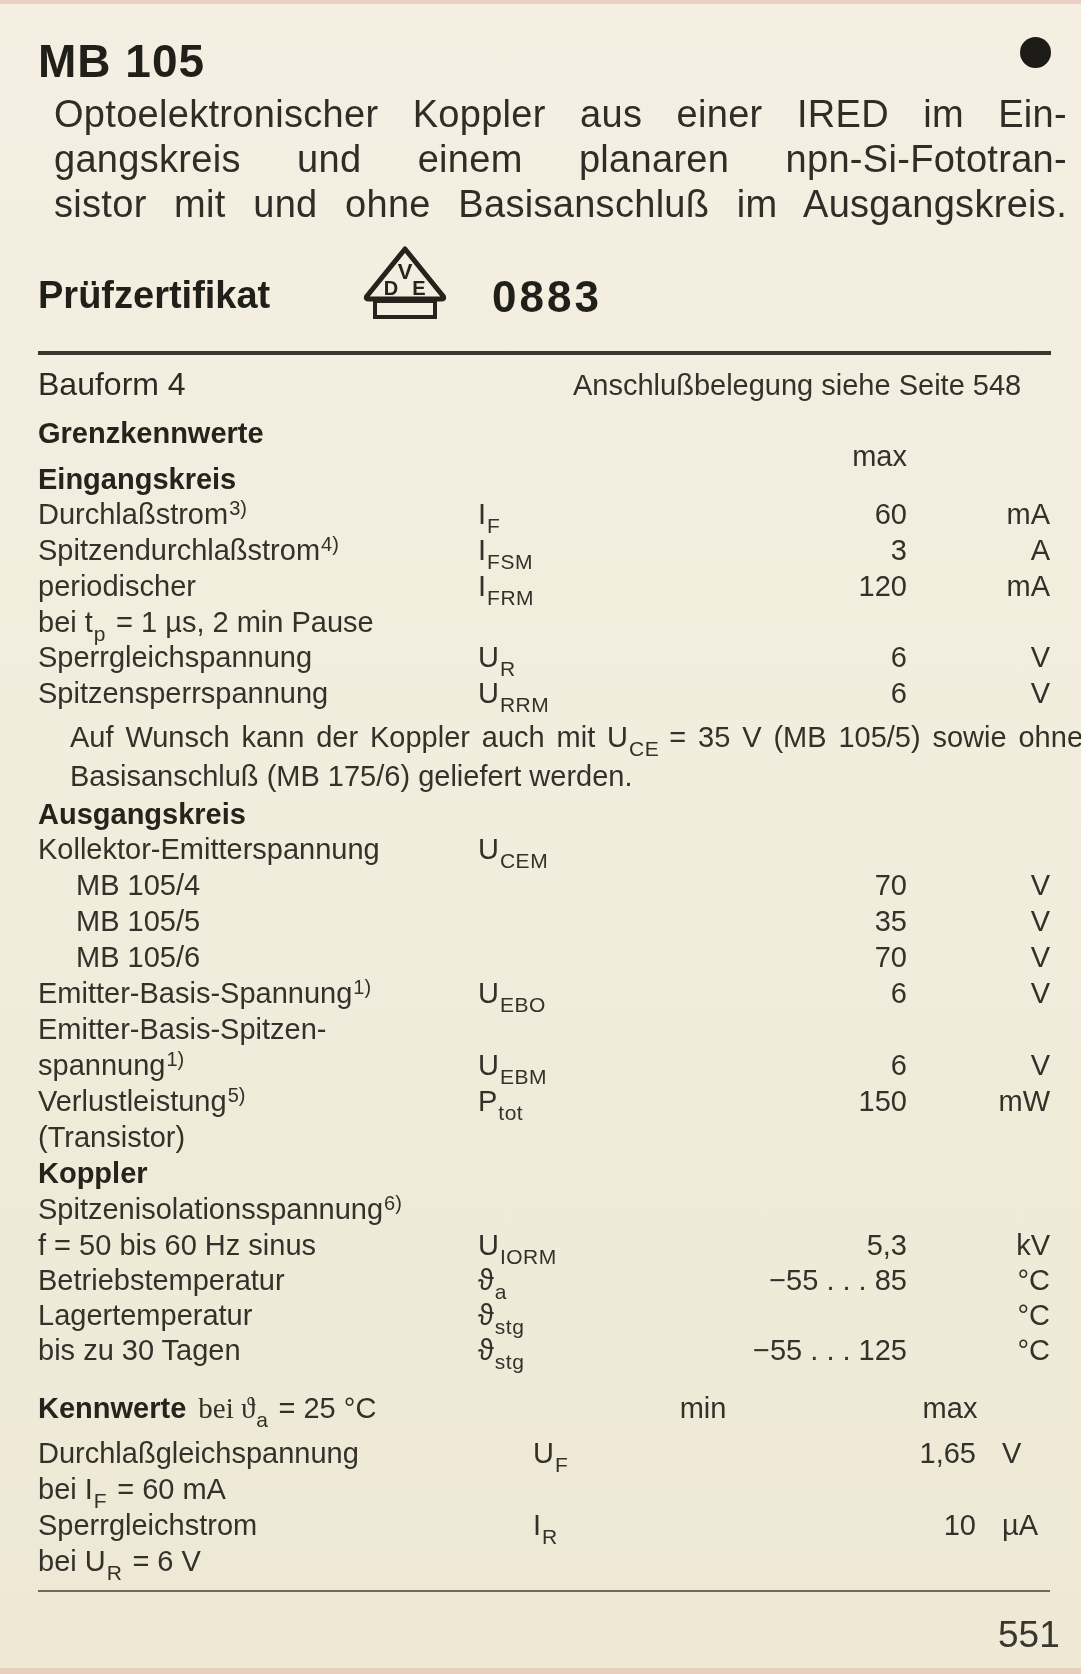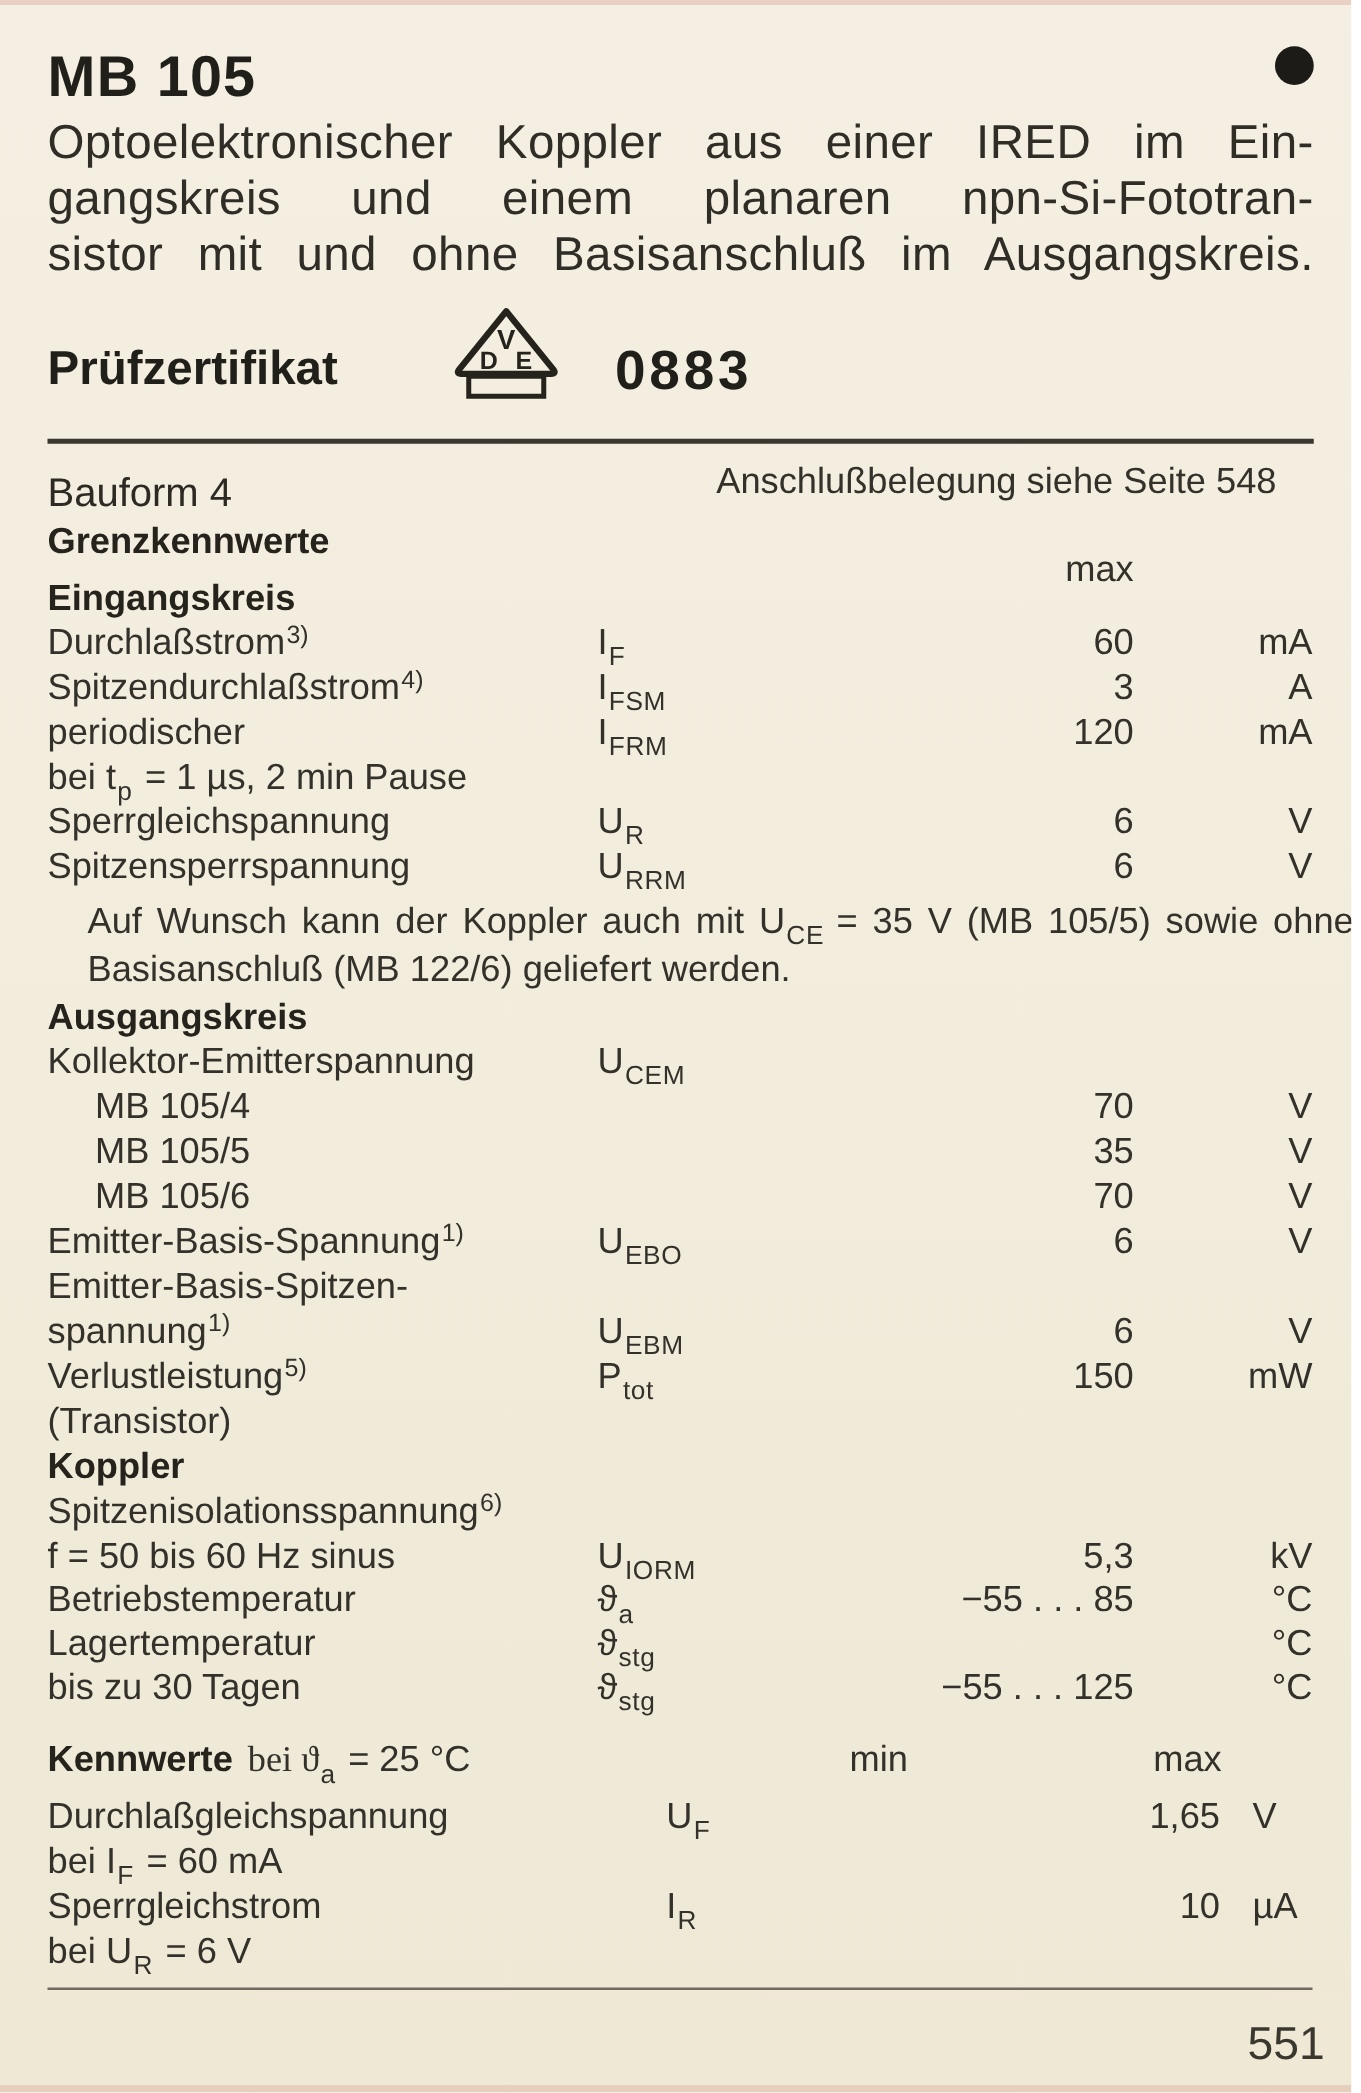--- a/index.html
+++ b/index.html
@@ -11,31 +11,31 @@
   }
   .edge-top    { position:absolute; left:0; top:0; width:100%; height:4px; background:rgba(214,150,140,0.35); }
   .edge-bottom { position:absolute; left:0; bottom:0; width:100%; height:6px; background:rgba(214,150,140,0.30); }
 
   .abs { position:absolute; }
   .b { font-weight:700; color:#26231d; }
 
   .title { left:38px; top:34px; font-size:46px; font-weight:700; letter-spacing:1px; color:#211f1a; }
   .print-dot { left:1020px; top:37px; width:31px; height:31px; border-radius:50%; background:#1d1b17; }
 
-  .desc { left:38px; top:92px; width:1013px; font-size:38px; line-height:45px; letter-spacing:0.3px; color:#302d27; }
+  .desc { left:54px; top:92px; width:1013px; font-size:38px; line-height:45px; letter-spacing:0.3px; color:#302d27; }
   .desc div { text-align:justify; text-align-last:justify; white-space:nowrap0; }
 
   .cert-label { left:38px; top:274px; font-size:38px; font-weight:700; color:#211f1a; }
   .vde { left:362px; top:246px; }
   .cert-num { left:492px; top:272px; font-size:44px; font-weight:700; letter-spacing:3px; color:#211f1a; }
 
   .rule-1 { left:38px; top:351px; width:1013px; height:4px; background:#3a372f; }
   .rule-2 { left:38px; top:1590px; width:1012px; height:2px; background:#6e6a5e; }
 
-  .info-bauform { left:38px; top:376px; font-size:32px; color:#2d2a24; }
+  .info-bauform { left:38px; top:366px; font-size:32px; color:#2d2a24; }
   .info-pins { left:573px; top:369px; font-size:29px; color:#34312b; }
 
   .trow { position:absolute; left:0; width:1089px; height:36px; font-size:29px; }
   .c-label  { position:absolute; left:38px; white-space:nowrap; }
   .c-label2 { position:absolute; left:76px; white-space:nowrap; }
   .c-sym    { position:absolute; left:478px; white-space:nowrap; }
   .c-sym-k  { position:absolute; left:533px; white-space:nowrap; }
   .c-val    { position:absolute; left:690px; width:217px; text-align:right; white-space:nowrap; }
   .c-val.range { padding-right:30px; }
   .c-unit   { position:absolute; left:900px; width:150px; text-align:right; white-space:nowrap; }
@@ -128,21 +128,21 @@
   <div class="trow" style="top:677px">
     <span class="c-label">Spitzensperrspannung</span>
     <span class="c-sym"><span>U</span><span class="sub">RRM</span></span>
     <span class="c-val">6</span>
     <span class="c-unit">V</span>
   </div>
 
   <div class="note just" style="top:721px">
     <span>Auf Wunsch kann der Koppler auch mit U</span><span class="sub">CE</span><span class="eq">= 35 V (MB 105/5) sowie ohne</span>
   </div>
-  <div class="note" style="top:760px">Basisanschluß (MB 122/6) geliefert werden.</div>
+  <div class="note" style="top:760px">Basisanschluß (MB 175/6) geliefert werden.</div>
 
   <div class="trow" style="top:798px">
     <span class="c-label b">Ausgangskreis</span>
   </div>
   <div class="trow" style="top:833px">
     <span class="c-label">Kollektor-Emitterspannung</span>
     <span class="c-sym"><span>U</span><span class="sub">CEM</span></span>
   </div>
   <div class="trow" style="top:869px">
     <span class="c-label2">MB 105/4</span>

